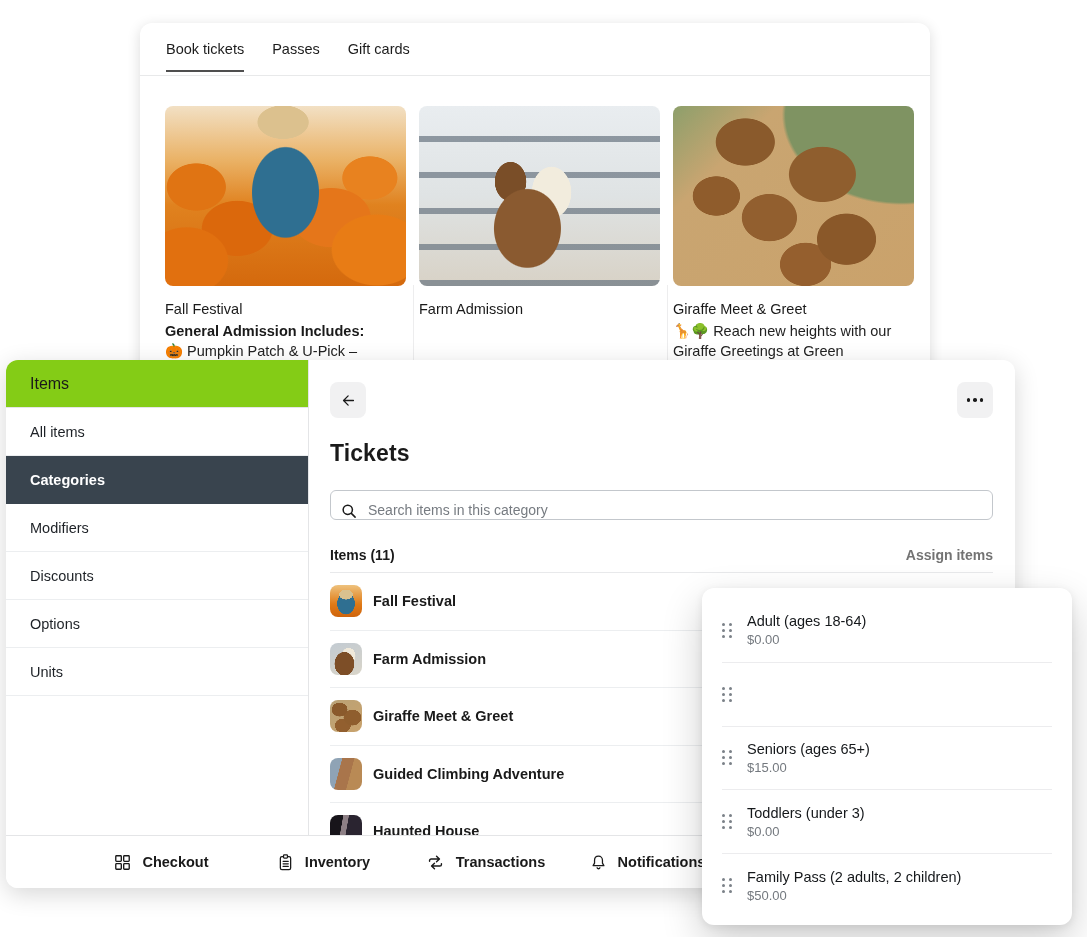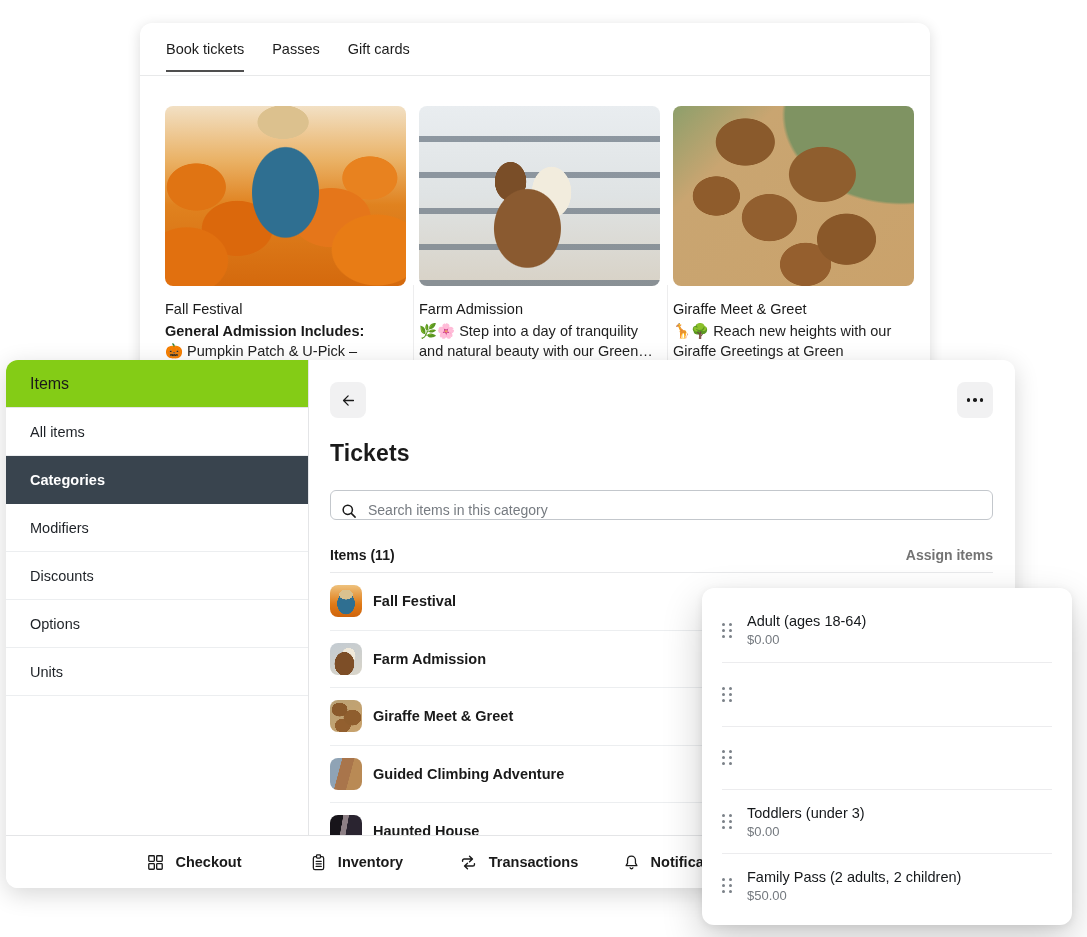--- a/index.html
+++ b/index.html
@@ -80,21 +80,21 @@
            radial-gradient(7px 8px at 58% 40%,#f0e9da 97%,transparent),
            linear-gradient(160deg,#c3cbd2,#d9d5c9);}
   .th-giraffe{background:radial-gradient(8px 7px at 30% 30%,#8a5a2c 97%,transparent),
            radial-gradient(9px 8px at 70% 55%,#8f5e2e 97%,transparent),
            radial-gradient(8px 7px at 40% 80%,#925f2f 97%,transparent),
            linear-gradient(135deg,#b9a277,#c9a26c);}
   .th-climb{background:linear-gradient(105deg,#8fa3b5 0 30%,#a9754b 31% 60%,#b98a55 61% 100%);}
   .th-haunted{background:linear-gradient(100deg,#17141a 0 35%,#8d7f85 36% 50%,#2a2430 51% 100%);}
 
   .bottombar{position:absolute;left:0;right:0;bottom:0;height:52px;background:#fff;
-             border-top:1px solid #e4e5e7;display:flex;align-items:center;padding-left:107px;}
+             border-top:1px solid #e4e5e7;display:flex;align-items:center;padding-left:74px;}
   .nav-item{width:162px;display:flex;align-items:center;justify-content:center;gap:10px;
             font-size:14.5px;font-weight:600;cursor:default;}
 
   
   #panel-tickets{left:702px;top:588px;width:370px;height:337px;border-radius:12px;
                  box-shadow:0 16px 40px rgba(0,0,0,.2),0 2px 8px rgba(0,0,0,.08);
                  padding-top:11px;box-sizing:border-box;z-index:3;}
   .tt-row{height:62.8px;margin:0 20px;display:flex;align-items:center;gap:15px;
           border-bottom:1px solid #ececee;}
   .tt-row:last-child{border-bottom:0;}
@@ -121,21 +121,20 @@
         <div class="card-img img-fall"></div>
         <div class="card-title">Fall Festival</div>
         <div class="card-desc">
           <div class="bold">General Admission Includes:</div>
           <div>🎃 Pumpkin Patch &amp; U-Pick – Choose…</div>
         </div>
       </div>
       <div class="card">
         <div class="card-img img-farm"></div>
         <div class="card-title">Farm Admission</div>
-        <div class="card-desc">🌿🌸 Step into a day of tranquility and natural beauty with our Green…</div>
       </div>
       <div class="card">
         <div class="card-img img-giraffe"></div>
         <div class="card-title">Giraffe Meet &amp; Greet</div>
         <div class="card-desc">🦒🌳 Reach new heights with our Giraffe Greetings at Green Meadows…</div>
       </div>
     </div>
     <div class="vdiv" style="left:273px;"></div>
     <div class="vdiv" style="left:527px;"></div>
   </div>
@@ -280,20 +279,24 @@
     </div>
     <div class="tt-row">
       <span class="handle">
           <span></span>
           <span></span>
           <span></span>
           <span></span>
           <span></span>
           <span></span>
         </span>
+      <div>
+        <div class="tt-name">Seniors (ages 65+)</div>
+        <div class="tt-price">$15.00</div>
+      </div>
     </div>
     <div class="tt-row">
       <span class="handle">
           <span></span>
           <span></span>
           <span></span>
           <span></span>
           <span></span>
           <span></span>
         </span>

